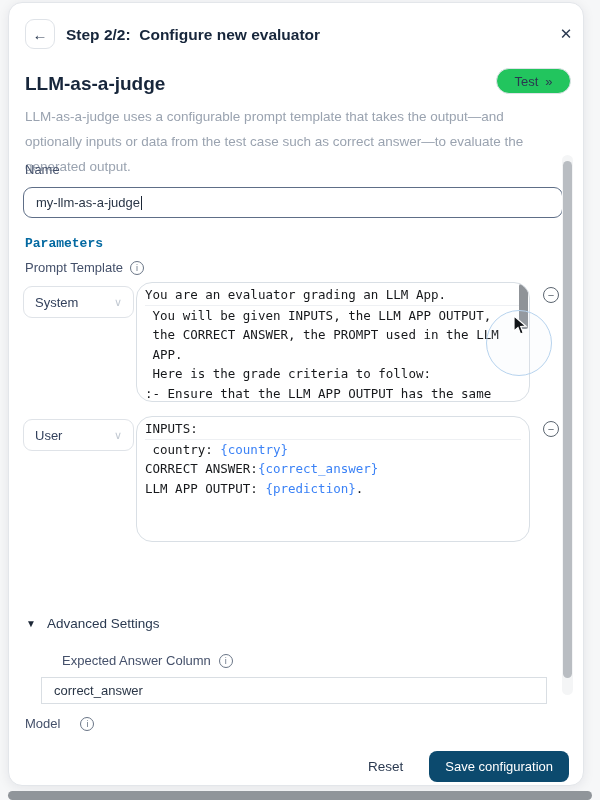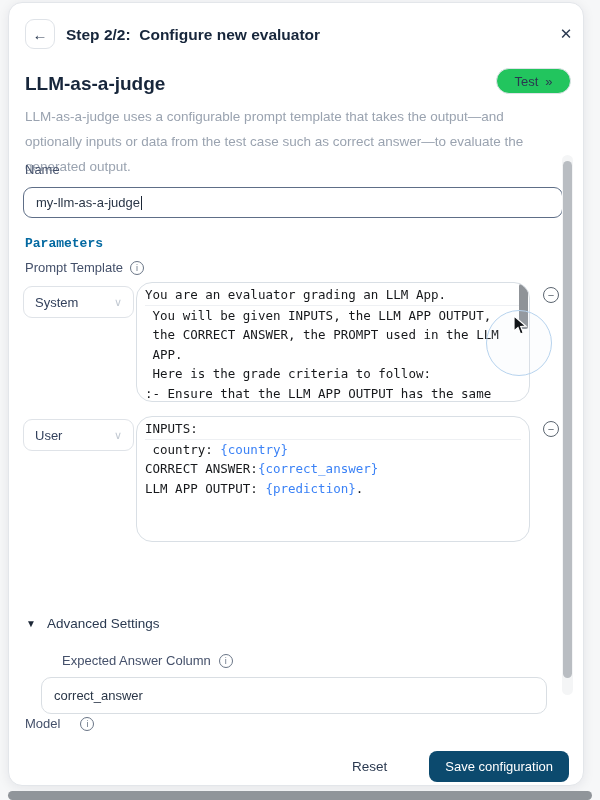--- a/index.html
+++ b/index.html
@@ -105,28 +105,28 @@
   }
   
   .advanced-toggle {
     position:absolute; left:17px; top:613px;
     display:flex; align-items:center; gap:11px; cursor:pointer;
   }
   .advanced-toggle .tri { font-size:10px; color:#1c2736; }
   .advanced-toggle .lbl { font-size:13.5px; color:#2a3950; }
   .expected-row { position:absolute; left:16px; top:650px; display:flex; align-items:center; gap:8px;margin-left:37px; }
   .expected-input {
-    position:absolute; left:32px; top:674px; width:506px; height:37px;
-    border:1px solid #d9dee3; border-radius:10px; background:#fff;
+    position:absolute; left:32px; top:674px; width:506px; height:27px;
+    border:1px solid #d9dee3; border-radius:0; background:#fff;
     padding-left:12px; font-size:13px; color:#2a3647;
     font-family:"Liberation Sans", sans-serif; outline:none;
   }
   .model-row { position:absolute; left:16px; top:713px; display:flex; align-items:center; gap:20px; }
   
-  .footer { position:absolute; right:14px; top:748px; display:flex; align-items:center; gap:42px; }
+  .footer { position:absolute; right:14px; top:748px; display:flex; align-items:center; gap:26px; }
   .reset-btn { font-size:13.5px; color:#2a3950; cursor:pointer; background:none; border:none; font-family:inherit; }
   .save-btn {
     height:31px; padding:0 16px; background:#0c4a6e; color:#ffffff;
     border:none; border-radius:8px; font-size:13px; cursor:pointer;
     font-family:inherit;
   }
   
   .modal-scrollbar-track { position:absolute; left:553px; top:152px; width:11px; height:540px; background:#f4f5f6; border-radius:6px; }
   .modal-scrollbar-thumb { position:absolute; left:554px; top:158px; width:9px; height:517px; background:#b9bdc2; border-radius:5px; }
   

